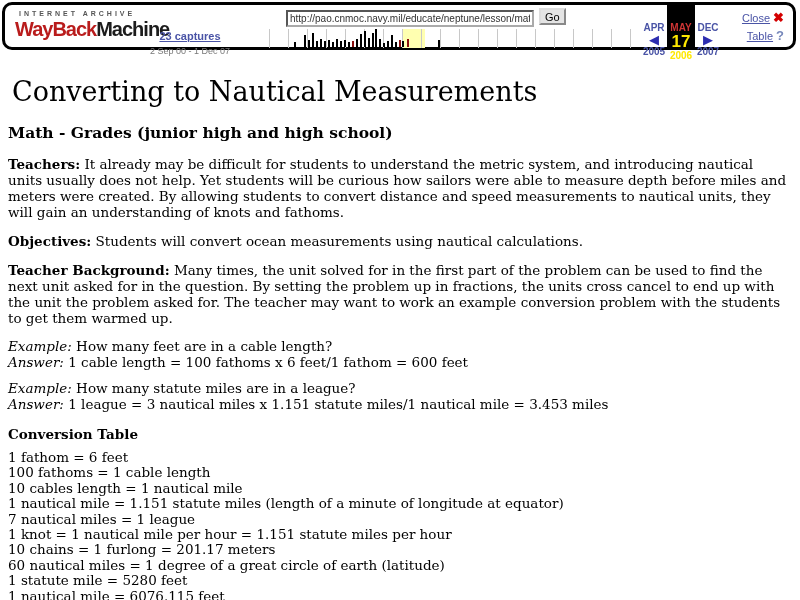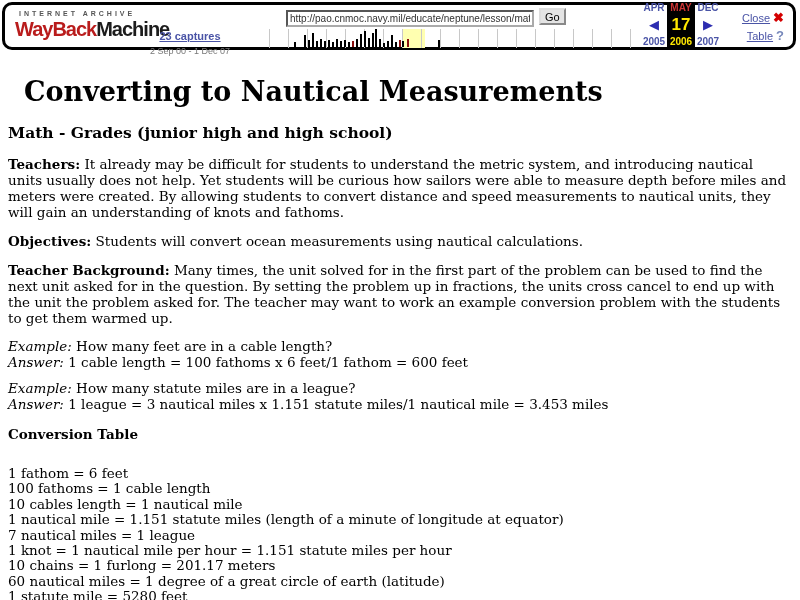--- a/index.html
+++ b/index.html
@@ -27,44 +27,44 @@
           font-family:"Liberation Sans",sans-serif;background:#e4e4e4;
           border:2px outset #ddd;padding:0 4px;cursor:pointer}
 
   .sparkline{position:absolute;left:246px;top:24px;width:386px;height:19px;
              background:repeating-linear-gradient(to right,transparent 0 18px,#c8c8c8 18px 19px)}
   .bar{position:absolute;bottom:1px;width:2px;background:#000}
   .spark-hl{position:absolute;bottom:0;top:0;background:#ffffb0;z-index:-1}
 
   .datenav{position:absolute;left:636px;top:-3px;height:48px;display:flex}
   .dn-col{width:26px;display:flex;flex-direction:column;justify-content:space-between;
-          align-items:center;padding:0 0 3px;box-sizing:border-box}
+          align-items:center;padding:20px 0 3px;box-sizing:border-box}
   .dn-col.current{background:#000;width:28px;border-radius:2px}
   .dn-month{font-size:10px;font-weight:bold;color:#4a54a6}
   .dn-col.current .dn-month{color:#cc3434}
   .dn-year{font-size:10px;font-weight:bold;color:#4a54a6;cursor:pointer}
   .dn-col.current .dn-year{color:#ffe800}
   .dn-day{font-size:17px;font-weight:bold;color:#ffe800;line-height:1}
   .dn-arrow{font-size:13px;color:#2d2db0;line-height:1;cursor:pointer}
 
   .close-box{position:absolute;right:9px;top:5px;font-size:11px;white-space:nowrap}
   .help-box{position:absolute;right:9px;bottom:4px;font-size:11px;white-space:nowrap}
   .tb-link{color:#4a54a6;text-decoration:underline;cursor:pointer}
   .x-icon{color:#d40000;font-weight:bold;font-size:13px;margin-left:3px;cursor:pointer}
   .q-icon{color:#7788bb;font-weight:bold;font-size:13px;margin-left:3px;cursor:pointer}
 
   
   .doc{position:absolute;top:50px;left:0;right:0;padding:0 10px 0 8px}
-  .doc h1{font-size:27px;margin:26px 16px 16px;font-weight:bold}
+  .doc h1{font-size:27px;margin:26px 4px 16px;font-weight:normal}
   .doc h2{font-size:15.5px;margin:0 0 14px;font-weight:bold}
   .doc p{font-size:13.5px;line-height:16px;margin:13px 0}
   .doc .example-block{font-size:13.5px;line-height:15.5px;margin:11px 0}
   .lead{font-weight:bold}
   .ital{font-style:italic}
-  .conv-head{font-size:13.5px;font-weight:bold;margin:14px 0 24px}
+  .conv-head{font-size:13.5px;font-weight:bold;margin:14px 0 8px}
   .conv-row{font-size:13.5px;line-height:15.4px}
 </style>
 </head>
 <body>
 
 <div class="toolbar">
 
   <div class="logo">
     <div class="logo-top">INTERNET ARCHIVE</div>
     <div class="logo-main"><span class="logo-wayback">WayBack</span><span class="logo-machine">Machine</span></div>

